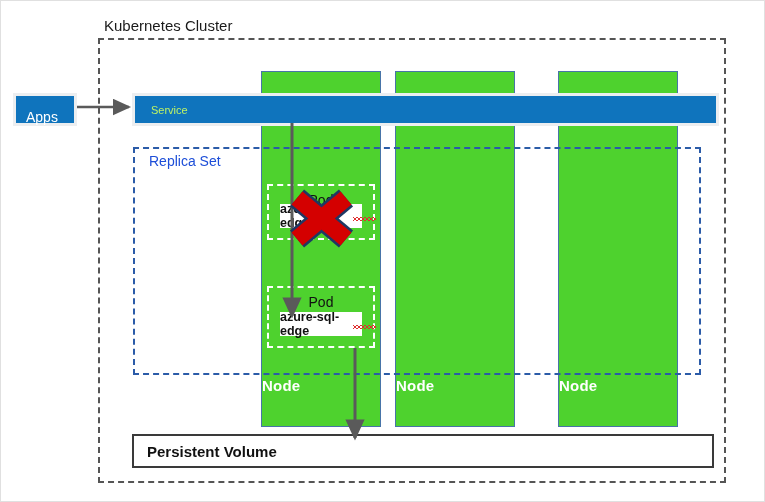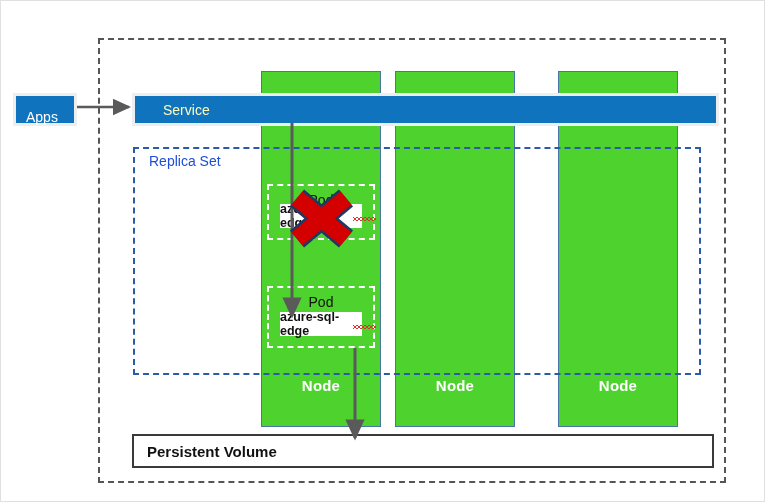--- a/index.html
+++ b/index.html
@@ -41,44 +41,43 @@
   .node-col {
     position: absolute;
     background: #4ED22E;
     border: 1px solid #4874A8;
     box-sizing: border-box;
   }
   .node-label {
     position: absolute;
     width: 100%;
     bottom: 32px;
-    text-align: center;
     color: #ffffff;
     font-size: 15px;
     font-weight: bold;
     letter-spacing: .2px;
   }
 
   
   .service-bar {
     position: absolute;
     left: 131px;
     top: 92px;
     width: 581px;
     height: 27px;
     background: #0F74BD;
     border: 3px solid #eceef0;
     box-sizing: content-box;
     display: flex;
     align-items: center;
   }
   .service-bar span {
-    color: #fef9c3;
-    font-size: 14px;
-    padding-left: 28px;
+    color: #bef264;
+    font-size: 11px;
+    padding-left: 16px;
   }
 
   
   .apps-box {
     position: absolute;
     left: 12px;
     top: 92px;
     width: 58px;
     height: 27px;
     background: #0F74BD;
@@ -186,20 +185,21 @@
     width: 765px;
     height: 502px;
     pointer-events: none;
   }
 </style>
 </head>
 <body>
 
 <div id="canvas">
 
+  <div class="cluster-label">Kubernetes Cluster</div>
   <div class="cluster-box"></div>
 
   <div class="node-col" style="left:260px; top:70px; width:120px; height:356px;">
     <div class="node-label">Node</div>
   </div>
   <div class="node-col" style="left:394px; top:70px; width:120px; height:356px;">
     <div class="node-label">Node</div>
   </div>
   <div class="node-col" style="left:557px; top:70px; width:120px; height:356px;">
     <div class="node-label">Node</div>

